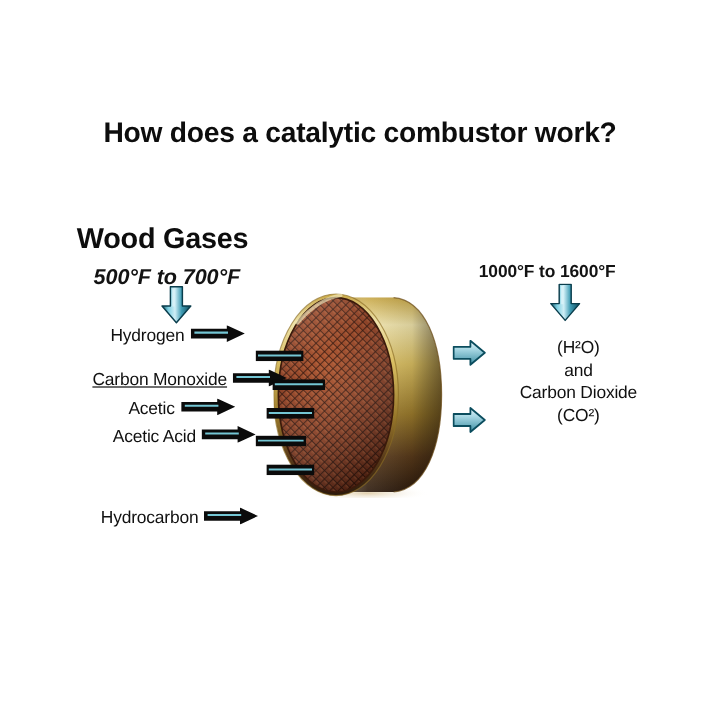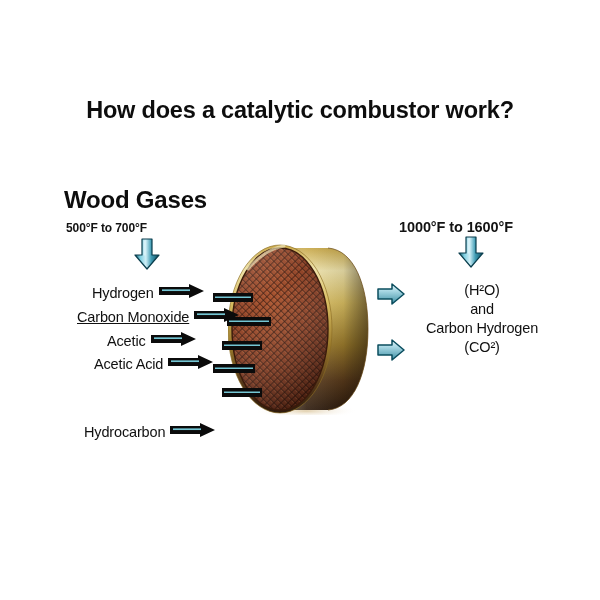--- a/index.html
+++ b/index.html
@@ -42,26 +42,27 @@
     position: absolute;
     left: 64px;
     top: 186px;
     font-size: 24px;
     font-weight: bold;
     letter-spacing: -0.2px;
     color: #0d0d0d;
   }
   .temp-left {
     position: absolute;
-    left: 66px;
+    left: 78px;
     top: 221px;
-    font-size: 12px;
+    font-size: 18px;
     font-weight: bold;
     color: #131313;
     letter-spacing: -0.1px;
+    font-style: italic;
   }
   .temp-right {
     position: absolute;
     left: 399px;
     top: 219px;
     font-size: 14.5px;
     font-weight: bold;
     color: #131313;
     letter-spacing: -0.1px;
   }
@@ -243,21 +244,21 @@
       <g clip-path="url(#faceclip)">
         <rect x="0" y="0" width="110" height="172" fill="url(#mesh)"></rect>
         <rect x="0" y="0" width="110" height="172" fill="url(#facelight)"></rect>
       </g>
       <ellipse cx="52" cy="86" rx="48" ry="81" fill="none" stroke="#3b1a0b" stroke-width="1.4"></ellipse>
 
       <path d="M20 26 C32 12, 44 5, 56 3" fill="none" stroke="#f4ebbe" stroke-width="3" opacity="0.65" stroke-linecap="round"></path>
     </svg>
   </div>
 
-  <div class="gas-row" style="left:92px; top:283px;">
+  <div class="gas-row" style="left:92px; top:270px;">
     <span class="gas-label">Hydrogen</span>
     <span class="blk-arrow">
       <svg width="46" height="14" viewBox="0 0 46 14">
         <path d="M0 3 H30 V0 L45 7 L30 14 V11 H0 Z" fill="#0b0b0b"></path>
         <path d="M3 6.2 H31" stroke="#74c6d4" stroke-width="1.7"></path>
       </svg>
     </span>
   </div>
   <span class="blk-bar" style="left:213px; top:288px; width:40px;">
     <svg width="40" height="9" viewBox="0 0 40 9">
@@ -351,17 +352,17 @@
           <stop offset="100%" stop-color="#3d8fa4"></stop>
         </linearGradient>
       </defs>
       <path d="M1 6 H15 V1 L27 11 L15 21 V16 H1 Z" fill="url(#tg2)" stroke="#0b4d5e" stroke-width="1.5" stroke-linejoin="round"></path>
     </svg>
   </div>
 
   <div class="out-text">
     <div>(H²O)</div>
     <div>and</div>
-    <div>Carbon Hydrogen</div>
+    <div>Carbon Dioxide</div>
     <div>(CO²)</div>
   </div>
 
 </div>
 
 </body></html>

